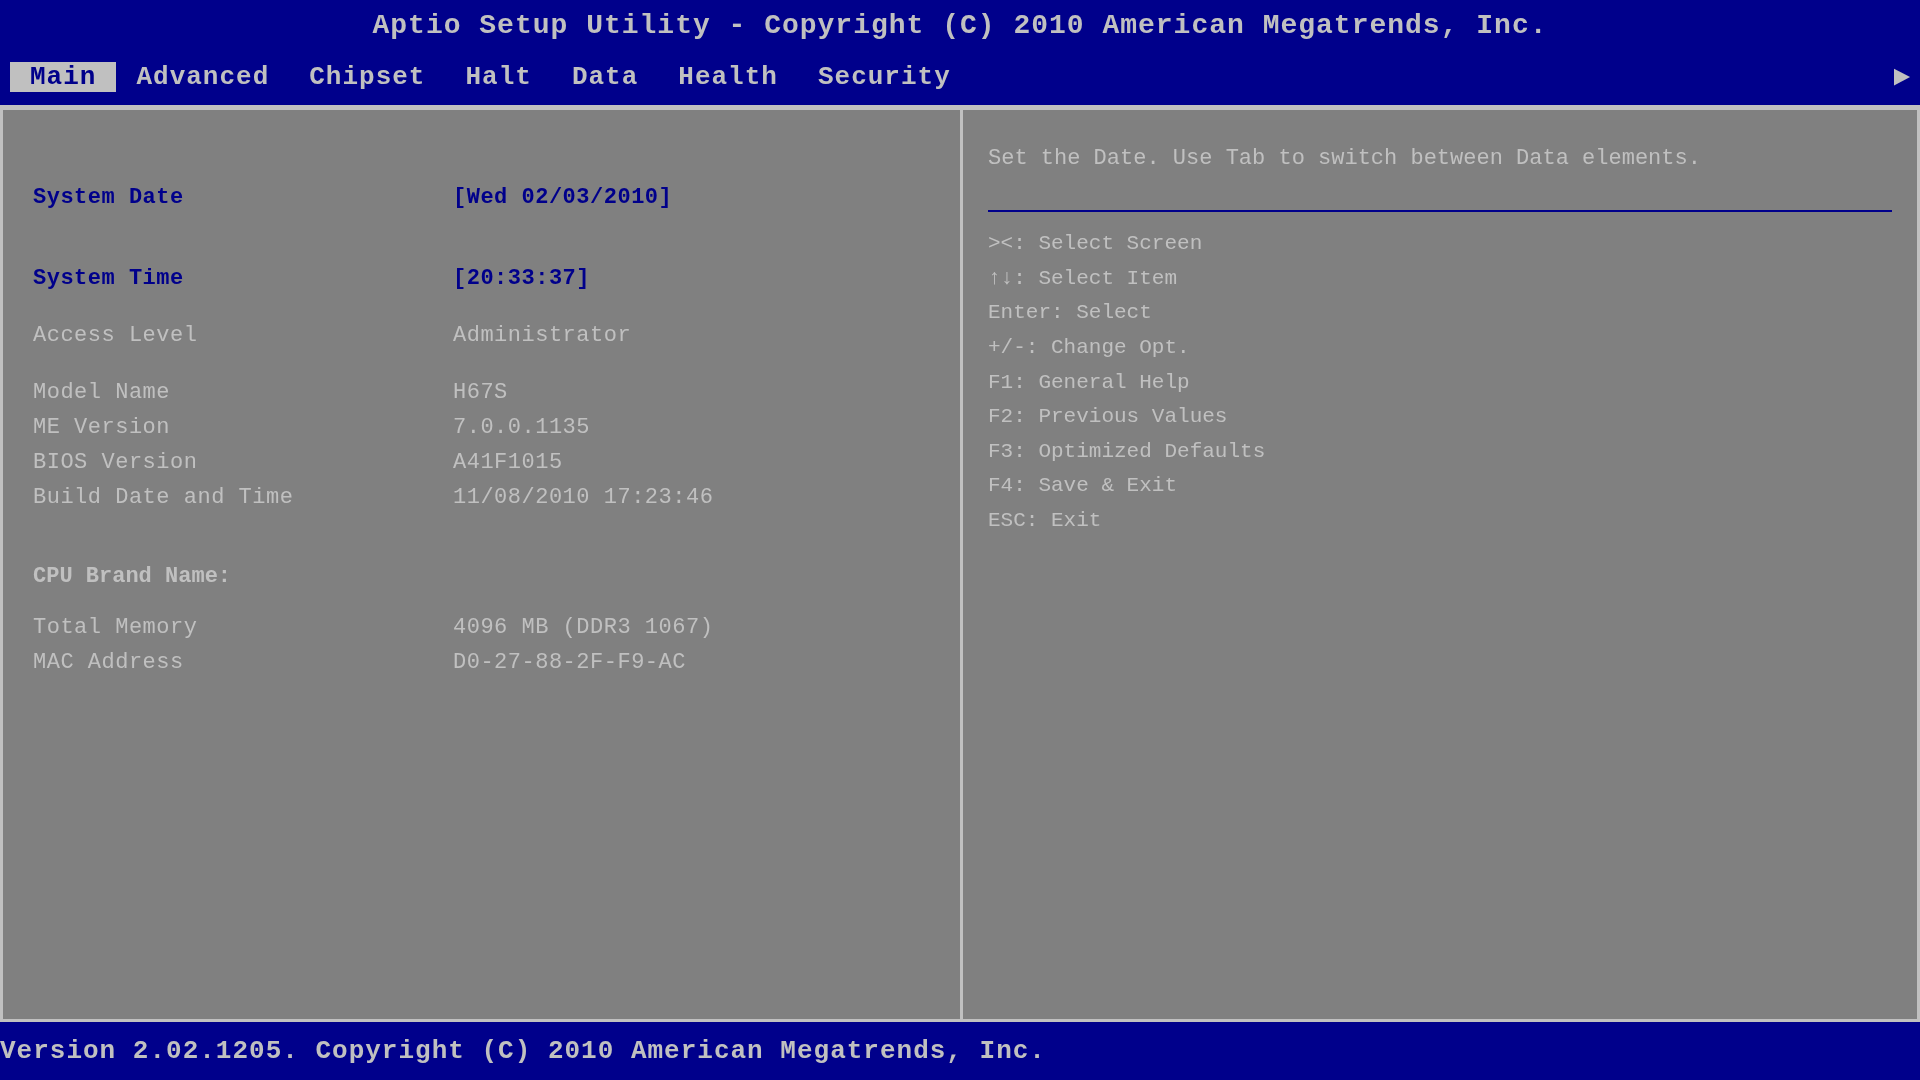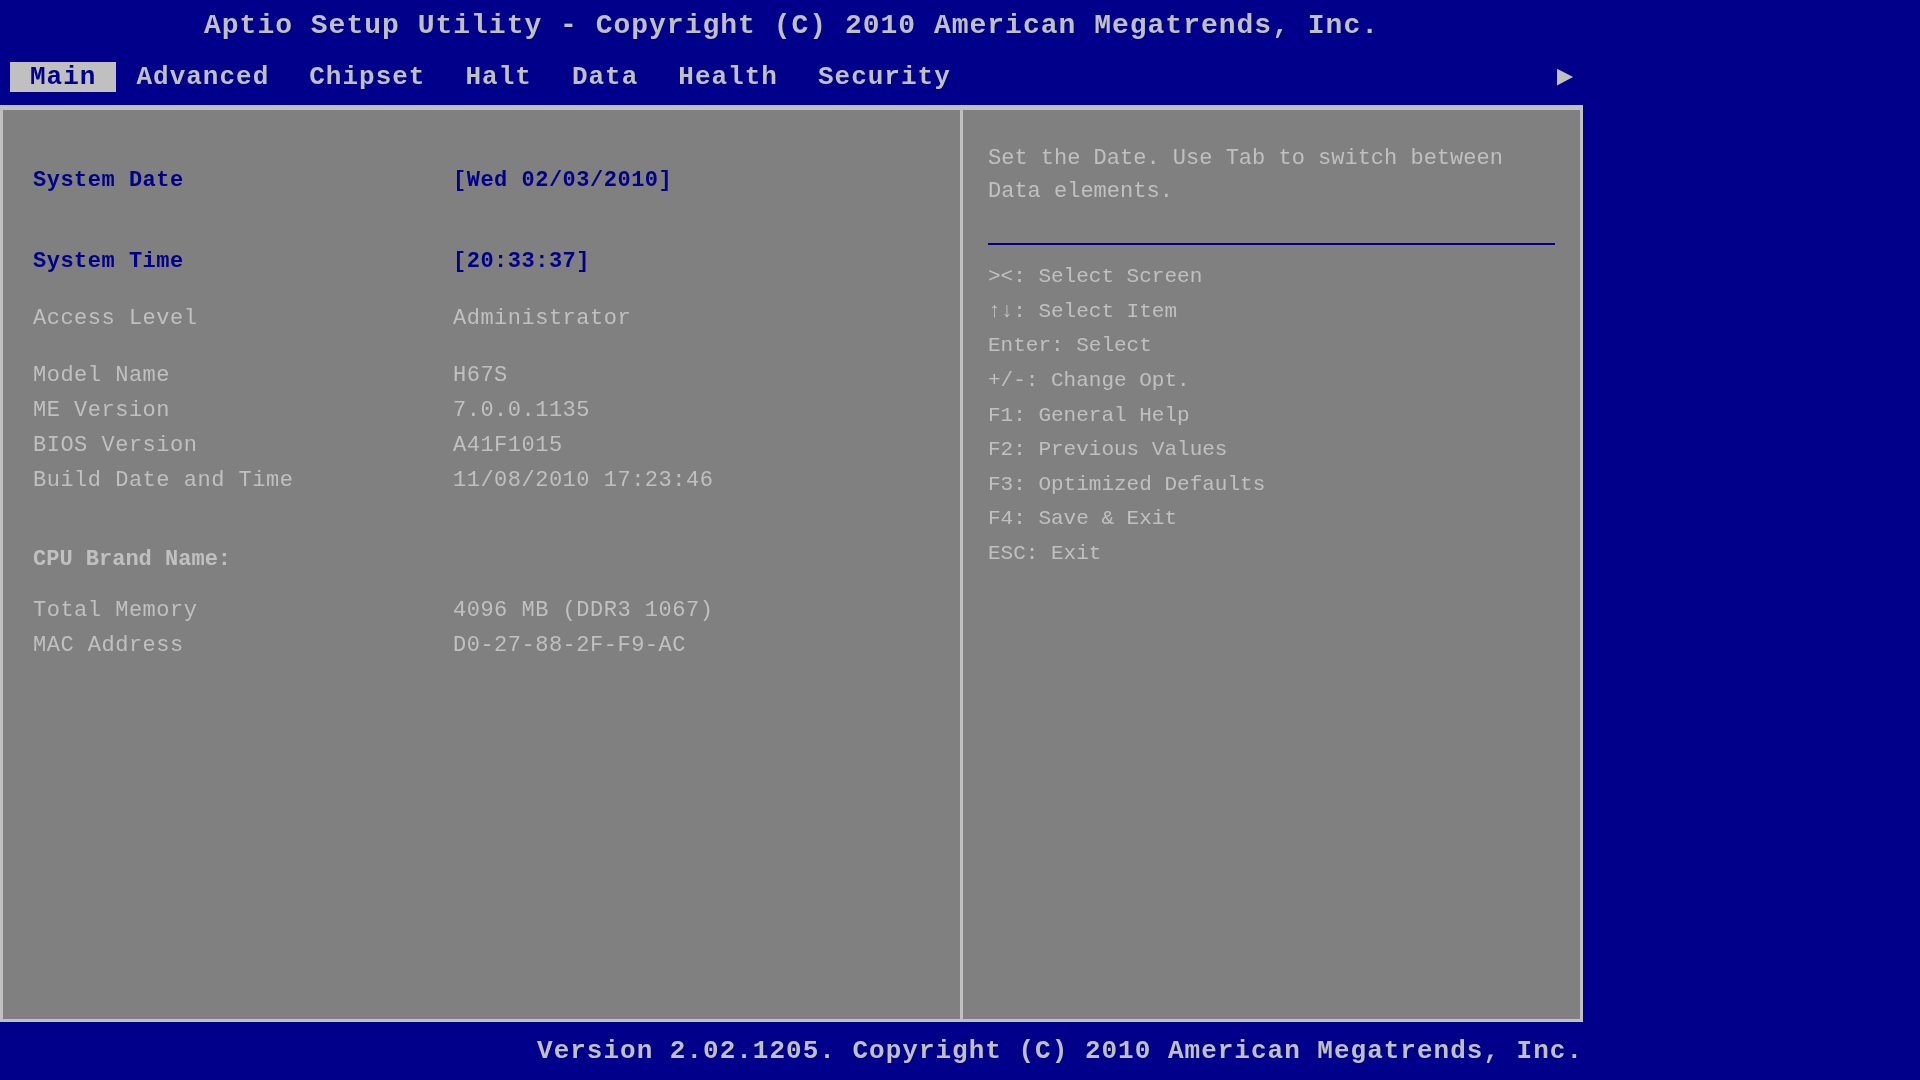--- a/index.html
+++ b/index.html
@@ -10,21 +10,21 @@
 
     body {
       width: 1920px;
       height: 1080px;
       background-color: #00008b;
       font-family: 'Courier New', Courier, monospace;
       overflow: hidden;
     }
 
     #app {
-      width: 1583px;
+      width: 1920px;
       height: 1080px;
       display: flex;
       flex-direction: column;
       background-color: #6d28d9;
     }
 
     
     #title-bar {
       background-color: #00008b;
       color: #c0c0c0;
@@ -71,21 +71,21 @@
       flex: 1;
       display: flex;
       background-color: #808080;
       border: 3px solid #c0c0c0;
       margin: 0;
     }
 
     
     #left-panel {
       flex: 0 0 960px;
-      padding: 12px 30px;
+      padding: 29px 30px;
       border-right: 3px solid #c0c0c0;
     }
 
     .info-row {
       display: flex;
       align-items: baseline;
       margin-bottom: 10px;
       font-size: 22px;
       letter-spacing: 0.5px;
     }
@@ -157,21 +157,21 @@
     #shortcuts {
       color: #c0c0c0;
       font-size: 21px;
       line-height: 1.65;
     }
 
     
     #footer {
       background-color: #00008b;
       color: #c0c0c0;
-      text-align: right;
+      text-align: left;
       font-size: 26px;
       font-weight: bold;
       padding: 14px 0;
       letter-spacing: 1px;
     }
   </style>
 </head>
 <body>
 
 <div id="app">

